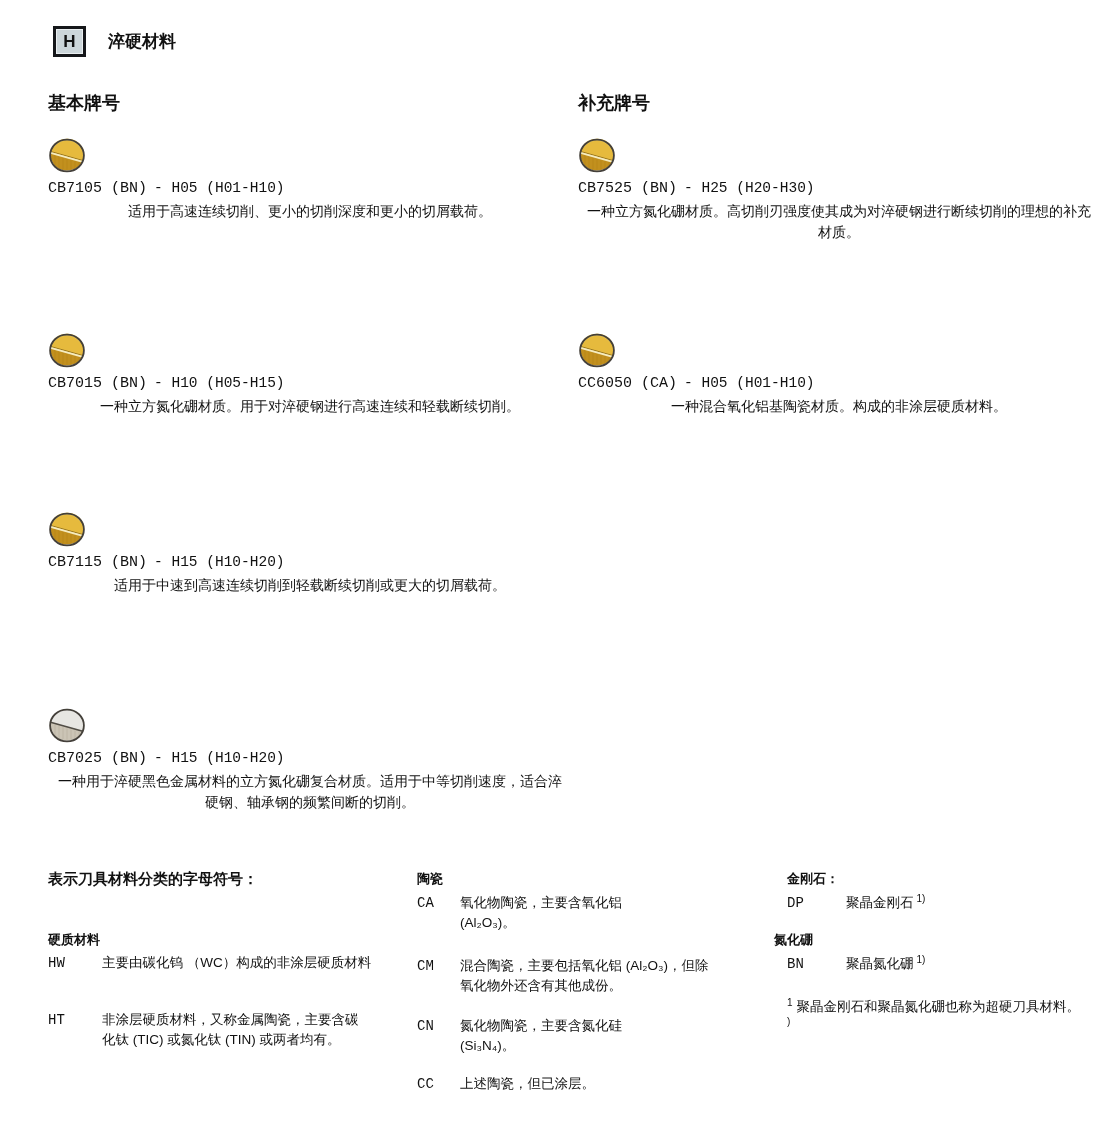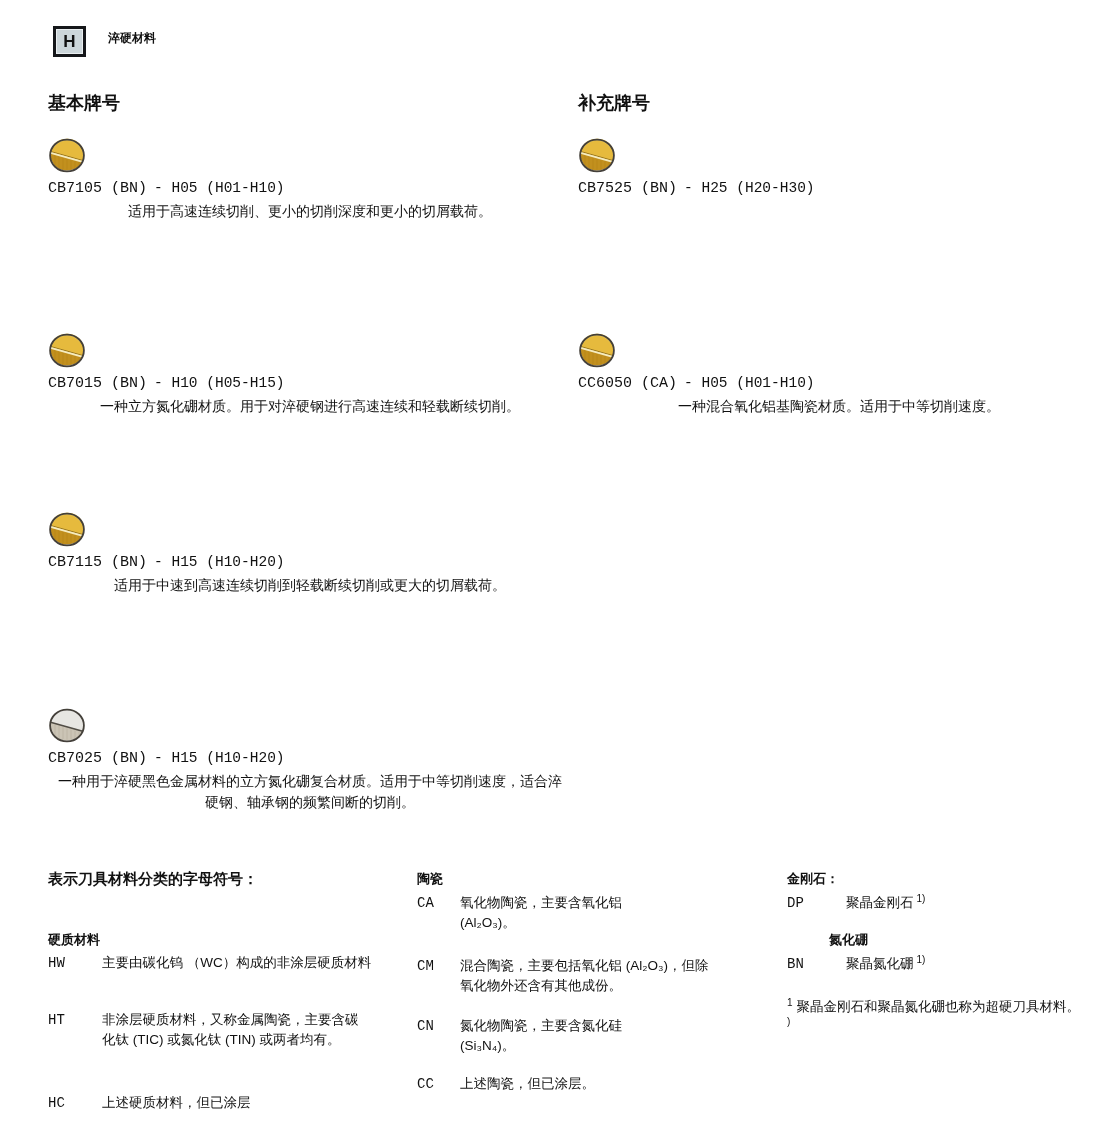--- a/index.html
+++ b/index.html
@@ -8,21 +8,21 @@
     font-family:"Liberation Sans","DejaVu Sans",sans-serif;overflow:hidden;
   }
 
   
   .h-badge{
     position:absolute;left:53px;top:26px;width:27px;height:25px;
     background:#ccd6da;border:3px solid #15171a;box-shadow:inset 0 0 0 1px #e9eef0;
     display:flex;align-items:center;justify-content:center;
   }
   .h-badge span{font-weight:bold;font-size:17px;line-height:1;}
-  .page-title{position:absolute;left:108px;top:30px;font-size:12px;font-weight:bold;}
+  .page-title{position:absolute;left:108px;top:30px;font-size:17px;font-weight:bold;}
 
   .col-heading{position:absolute;font-size:18px;font-weight:bold;}
 
   
   .grade{position:absolute;}
   .gicon{display:block;}
   .gtitle{margin-top:4px;line-height:20px;white-space:nowrap;}
   .gcode{font-family:"Liberation Mono","DejaVu Sans Mono",monospace;font-weight:normal;font-size:15px;}
   .grange{font-family:"Liberation Mono","DejaVu Sans Mono",monospace;font-size:14.5px;margin-left:7px;}
   .gdesc{margin-top:2px;font-size:14px;line-height:21px;white-space:pre-line;text-align:center;}
@@ -89,20 +89,22 @@
         <line x1="31" y1="23.6" x2="31" y2="27"></line>
       </g>
       <path d="M5.5 8.6 A15.5 13.5 0 0 1 32.5 8.8" fill="none" stroke="#f2d469" stroke-width="2" opacity="0.8"></path>
       <line x1="2.6" y1="13.5" x2="34.7" y2="22.5" stroke="#8a6a18" stroke-width="0.9"></line>
       <line x1="2.6" y1="14.9" x2="34.7" y2="23.9" stroke-width="1.7" stroke="#f5ecc0"></line>
       <ellipse cx="19" cy="17.5" rx="16.9" ry="15.9" fill="none" stroke="#44403a" stroke-width="1.8"></ellipse>
     </svg>
     <div class="gtitle">
       <span class="gcode">CB7525 (BN)</span><span class="grange">- H25 (H20-H30)</span>
     </div>
+    <div class="gdesc">一种立方氮化硼材质。高切削刃强度使其成为对淬硬钢进行断续切削的理想的补充
+材质。</div>
   </div>
 
   <div class="grade" style="left:48px;top:333px;width:524px">
     <svg class="gicon" width="38" height="35" viewBox="0 0 38 35">
       <path d="M2.6 14.2 A16.9 15.9 0 1 1 34.7 23.2 Z" fill="#e6ba3d"></path>
       <path d="M2.6 14.2 A16.9 15.9 0 0 0 34.7 23.2 Z" fill="#c2901e"></path>
       <g stroke="#b9881a" stroke-width="1.2" opacity="0.85">
         <line x1="7" y1="17" x2="7" y2="27"></line>
           <line x1="11" y1="18" x2="11" y2="29.8"></line>
         <line x1="15" y1="19.2" x2="15" y2="31.2"></line>
@@ -136,21 +138,21 @@
         <line x1="31" y1="23.6" x2="31" y2="27"></line>
       </g>
       <path d="M5.5 8.6 A15.5 13.5 0 0 1 32.5 8.8" fill="none" stroke="#f2d469" stroke-width="2" opacity="0.8"></path>
       <line x1="2.6" y1="13.5" x2="34.7" y2="22.5" stroke="#8a6a18" stroke-width="0.9"></line>
       <line x1="2.6" y1="14.9" x2="34.7" y2="23.9" stroke-width="1.7" stroke="#f5ecc0"></line>
       <ellipse cx="19" cy="17.5" rx="16.9" ry="15.9" fill="none" stroke="#44403a" stroke-width="1.8"></ellipse>
     </svg>
     <div class="gtitle">
       <span class="gcode">CC6050 (CA)</span><span class="grange">- H05 (H01-H10)</span>
     </div>
-    <div class="gdesc">一种混合氧化铝基陶瓷材质。适用于中等切削速度。</div>
+    <div class="gdesc">一种混合氧化铝基陶瓷材质。构成的非涂层硬质材料。</div>
   </div>
 
   <div class="grade" style="left:48px;top:512px;width:524px">
     <svg class="gicon" width="38" height="35" viewBox="0 0 38 35">
       <path d="M2.6 14.2 A16.9 15.9 0 1 1 34.7 23.2 Z" fill="#e6ba3d"></path>
       <path d="M2.6 14.2 A16.9 15.9 0 0 0 34.7 23.2 Z" fill="#c2901e"></path>
       <g stroke="#b9881a" stroke-width="1.2" opacity="0.85">
         <line x1="7" y1="17" x2="7" y2="27"></line>
           <line x1="11" y1="18" x2="11" y2="29.8"></line>
         <line x1="15" y1="19.2" x2="15" y2="31.2"></line>
@@ -198,24 +200,20 @@
 
   <div class="lhead" style="left:48px;top:931px">硬质材料</div>
   <div class="lrow" style="left:48px;top:953px;width:366px">
     <span class="lterm t54">HW</span>
     <span class="ldef">主要由碳化钨 （WC）构成的非涂层硬质材料</span>
   </div>
   <div class="lrow" style="left:48px;top:1010px;width:366px">
     <span class="lterm t54">HT</span>
     <span class="ldef">非涂层硬质材料，又称金属陶瓷，主要含碳
 化钛 (TIC) 或氮化钛 (TIN) 或两者均有。</span>
-  </div>
-  <div class="lrow" style="left:48px;top:1093px;width:366px">
-    <span class="lterm t54">HC</span>
-    <span class="ldef">上述硬质材料，但已涂层</span>
   </div>
 
   <div class="lhead" style="left:417px;top:870px">陶瓷</div>
   <div class="lrow" style="left:417px;top:893px;width:355px">
     <span class="lterm t43">CA</span>
     <span class="ldef">氧化物陶瓷，主要含氧化铝
 (Al₂O₃)。</span>
   </div>
   <div class="lrow" style="left:417px;top:956px;width:355px">
     <span class="lterm t43">CM</span>
@@ -230,21 +228,21 @@
   <div class="lrow" style="left:417px;top:1074px;width:355px">
     <span class="lterm t43">CC</span>
     <span class="ldef">上述陶瓷，但已涂层。</span>
   </div>
 
   <div class="lhead" style="left:787px;top:870px">金刚石：</div>
   <div class="lrow" style="left:787px;top:893px;width:312px">
     <span class="lterm t59">DP</span>
     <span class="ldef"><span>聚晶金刚石</span><sup class="fmark">1)</sup></span>
   </div>
-  <div class="lhead" style="left:829px;top:931px">氮化硼</div>
+  <div class="lhead" style="left:774px;top:931px">氮化硼</div>
   <div class="lrow" style="left:787px;top:954px;width:312px">
     <span class="lterm t59">BN</span>
     <span class="ldef"><span>聚晶氮化硼</span><sup class="fmark">1)</sup></span>
   </div>
 
   <div class="footnote" style="left:787px;top:997px;width:312px">
     <sup class="fmark">1</sup><span>聚晶金刚石和聚晶氮化硼也称为超硬刀具材料。</span><br>
     <sup class="fmark">)</sup>
   </div>
 

